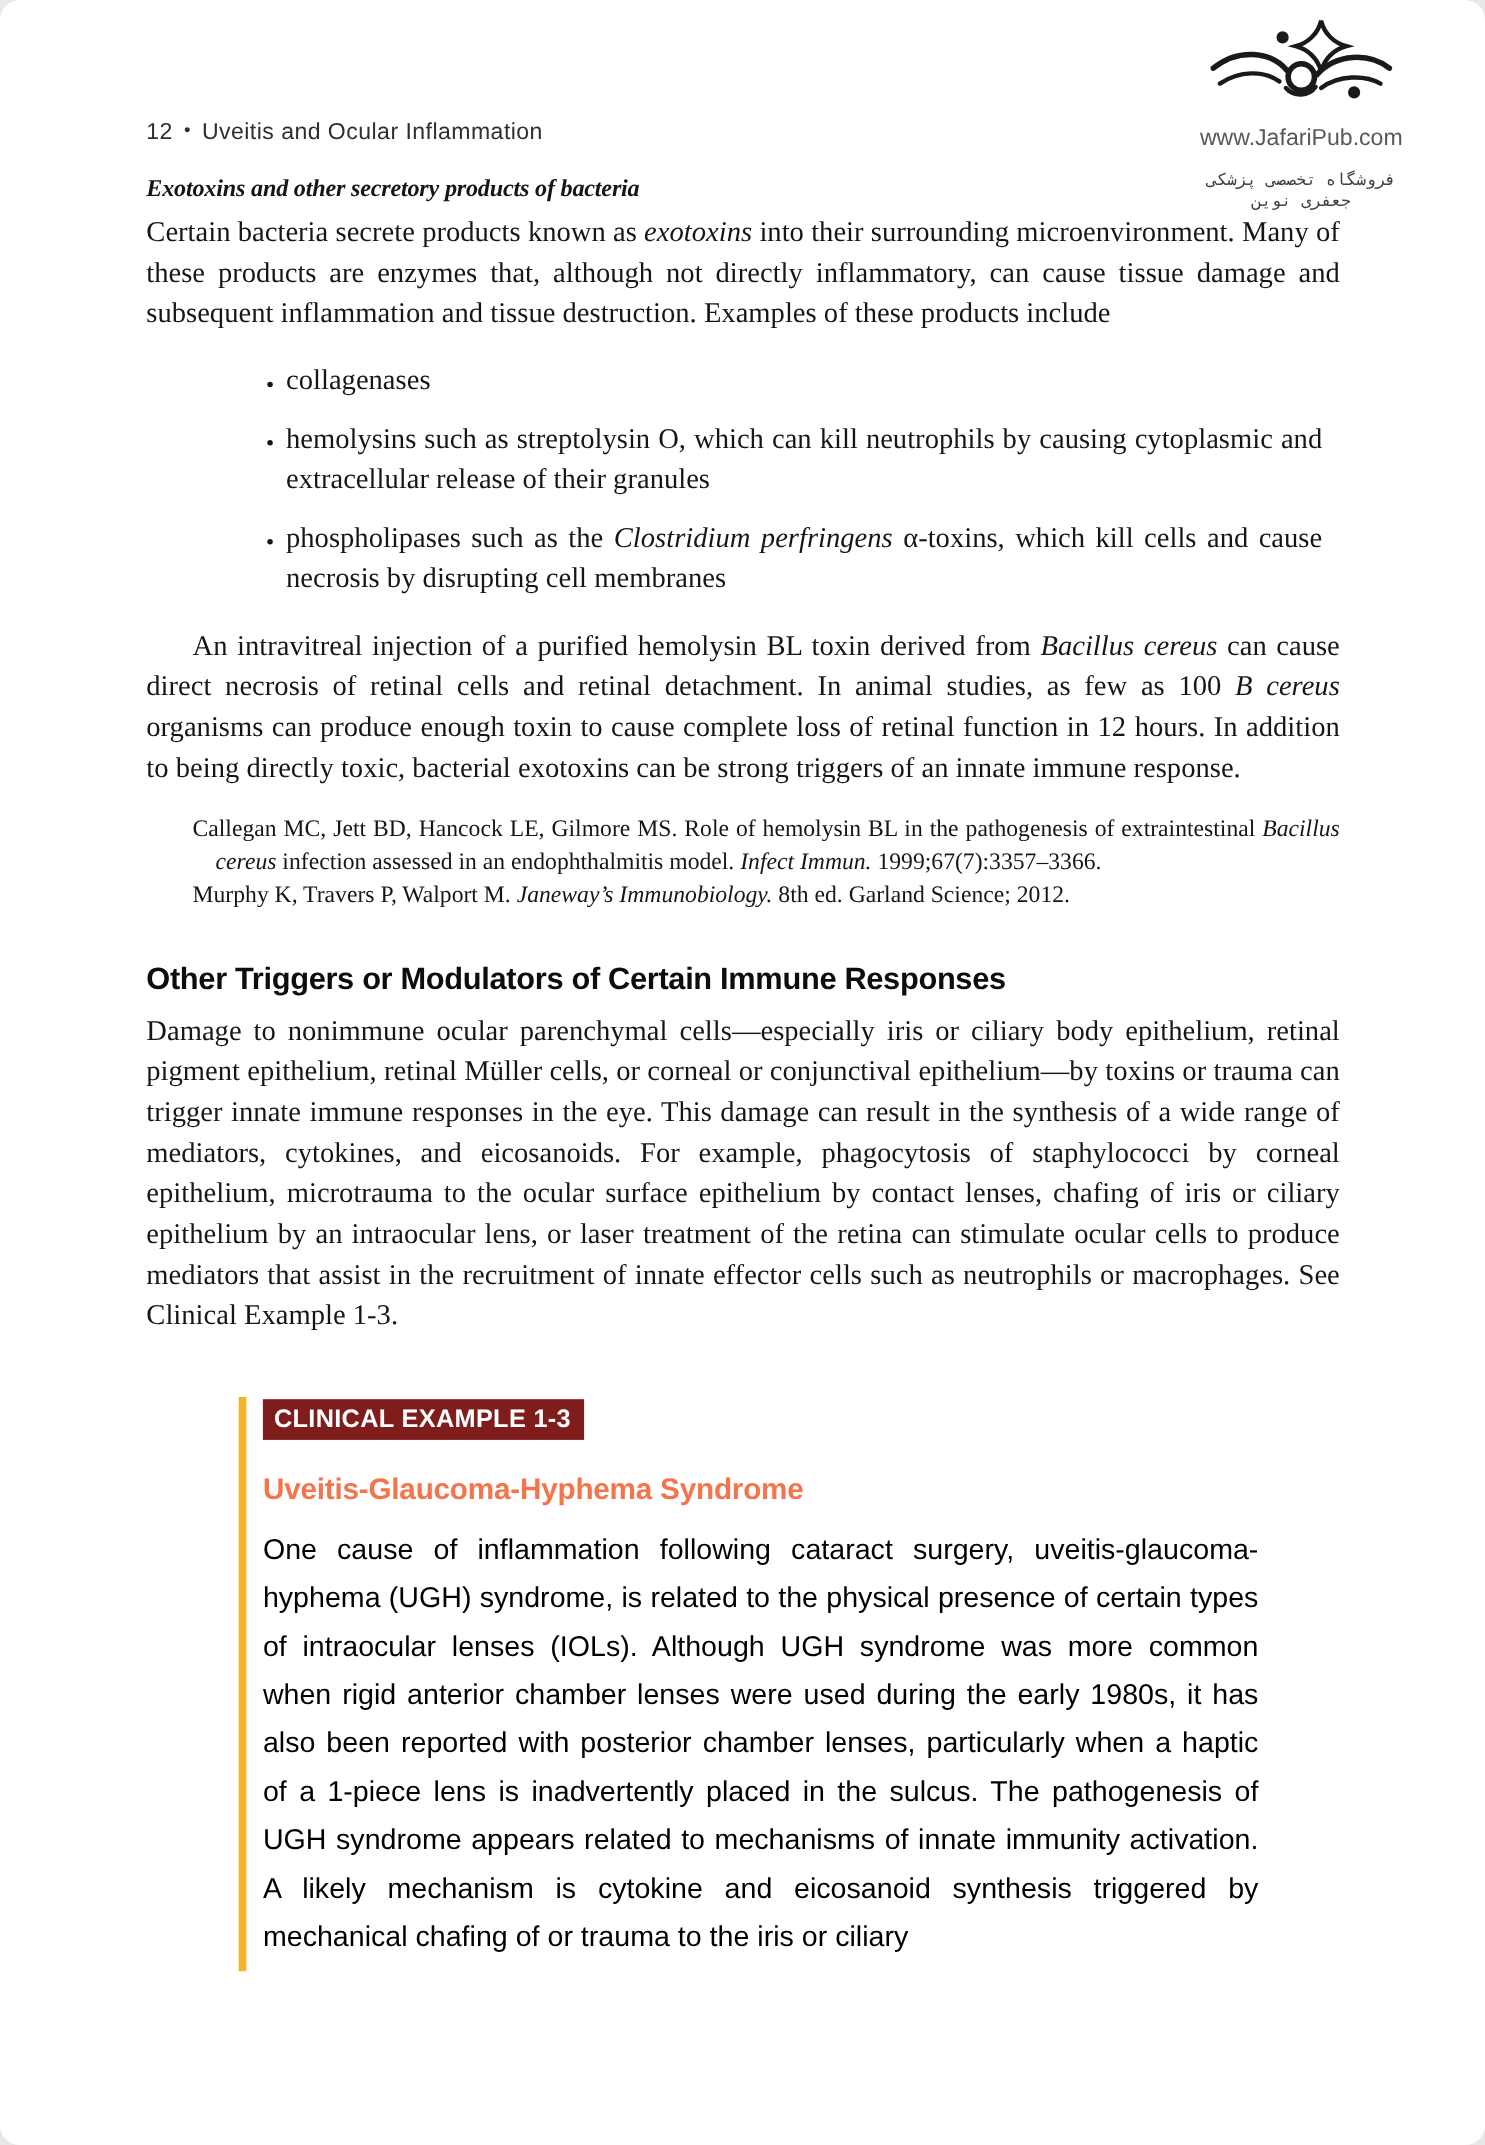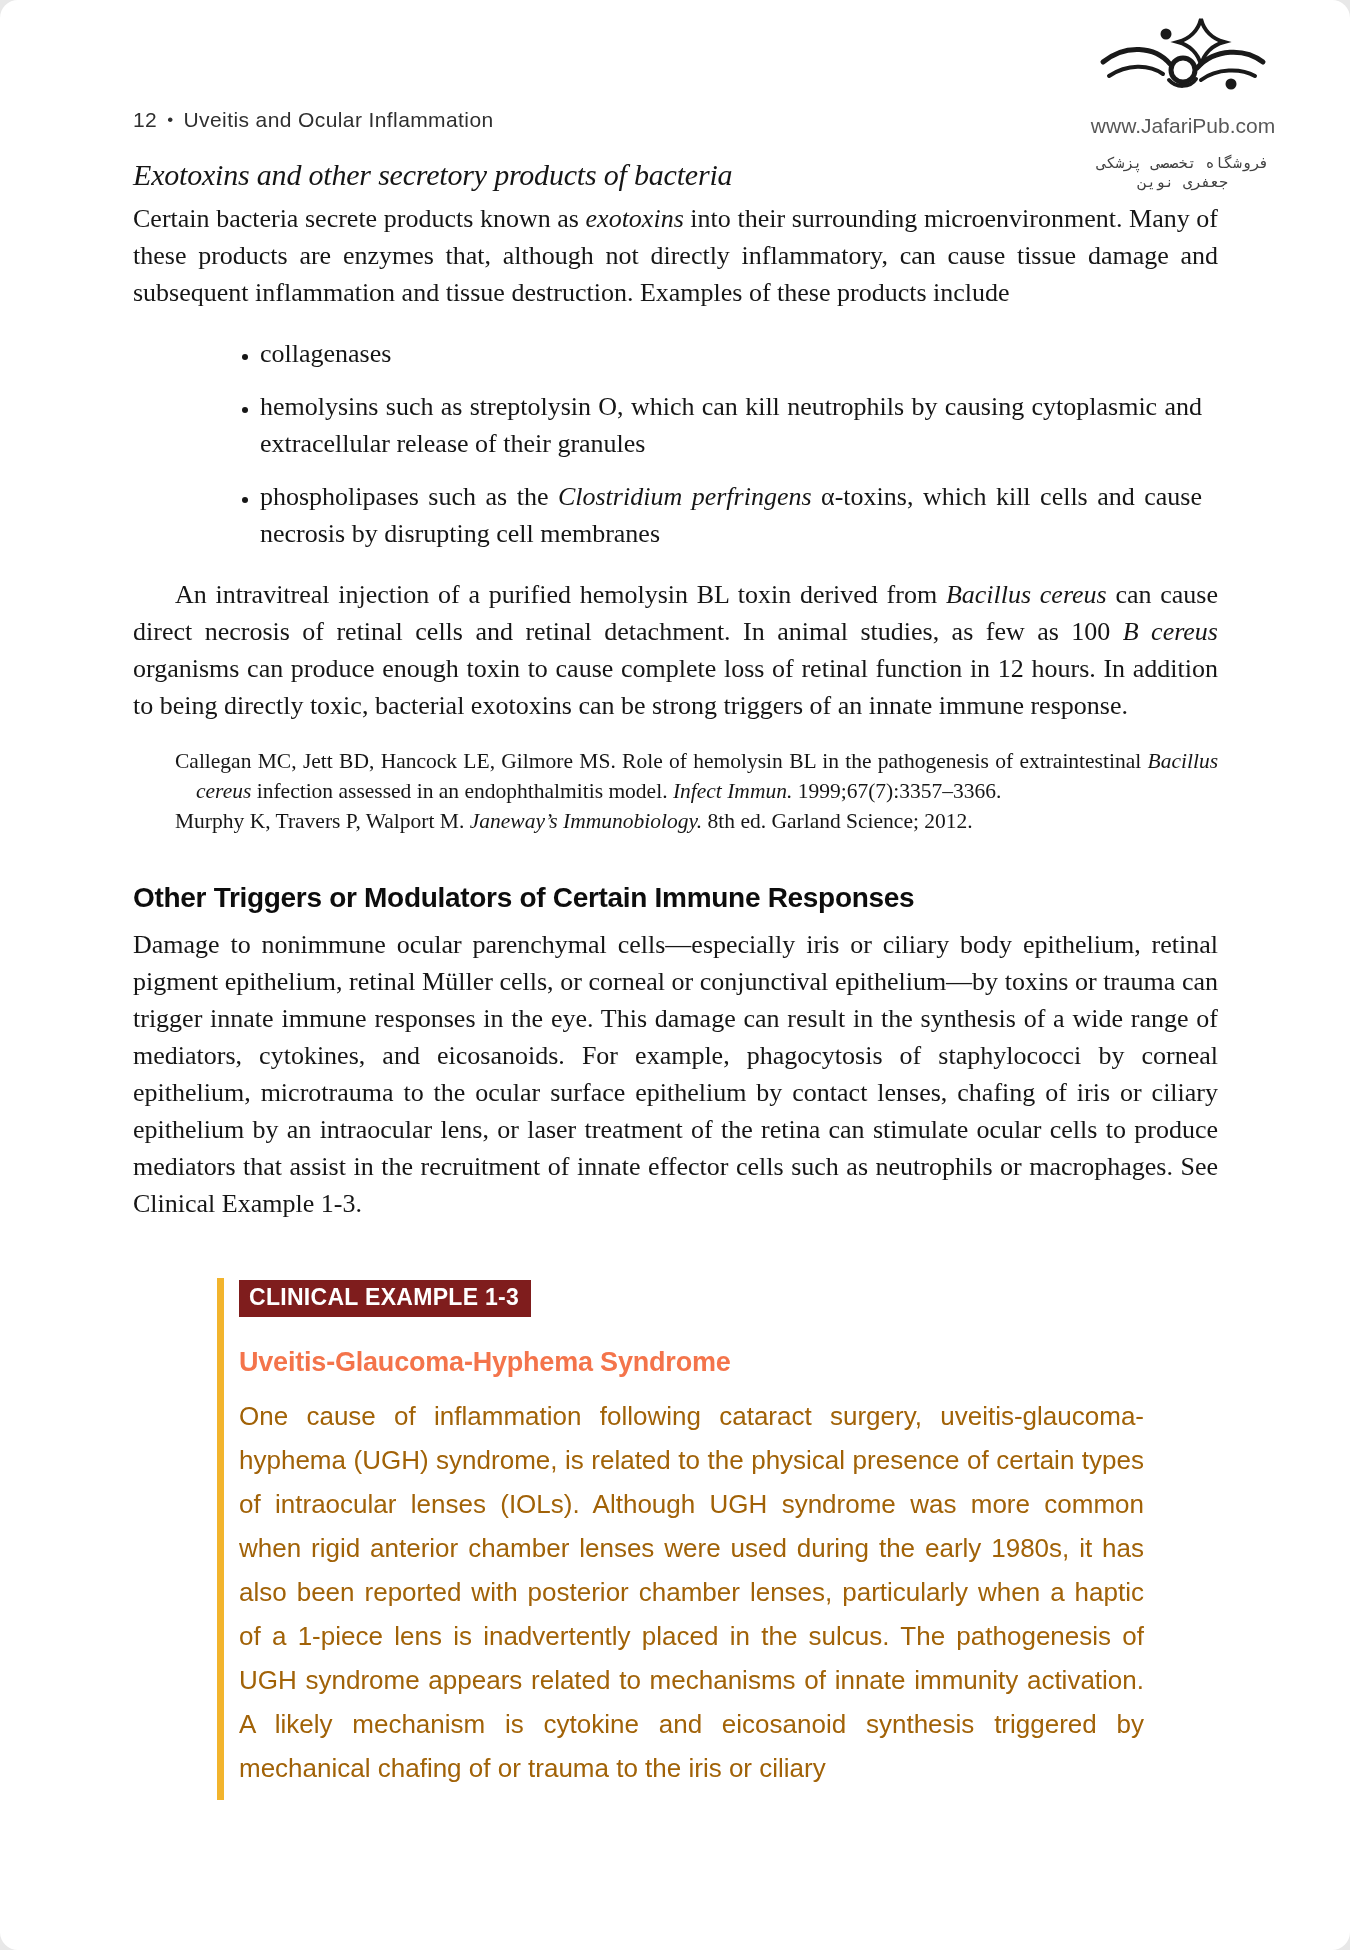--- a/index.html
+++ b/index.html
@@ -33,21 +33,21 @@
   .wm-caption{
     direction:rtl;
     font-family:Liberation Mono, monospace;
     font-size:15px;color:#404040;margin-top:16px;
   }
   
   .main{
     position:absolute;top:158px;left:133px;width:1085px;
   }
   h3.sub-heading{
-    font-size:30px;font-weight:normal;font-style:italic;
+    font-size:22px;font-weight:bold;font-style:italic;
     margin:0 0 8px 0;letter-spacing:-0.2px;
   }
   h2.section-heading{
     font-family:"Liberation Sans", sans-serif;
     font-size:28px;font-weight:bold;letter-spacing:-0.3px;
     margin:46px 0 12px 0;color:#0d0d0d;
   }
   p.body-text{
     font-size:26px;line-height:37px;
     text-align:justify;margin:0;
@@ -80,21 +80,21 @@
     font-size:23px;font-weight:bold;letter-spacing:0.3px;
     padding:4px 12px 6px 10px;
   }
   .clinical-title{
     font-family:"Liberation Sans", sans-serif;
     font-size:27px;font-weight:bold;color:#F4744B;
     margin-top:30px;letter-spacing:-0.2px;
   }
   .clinical-body{
     font-family:"Liberation Sans", sans-serif;
-    font-size:26px;line-height:44px;color:#a16207;
+    font-size:26px;line-height:44px;color:#000000;
     text-align:justify;margin-top:16px;width:905px;
   }
   i{font-style:italic;}
 </style>
 </head>
 <body>
 
 <div class="page">
 
   <div class="running-head">

